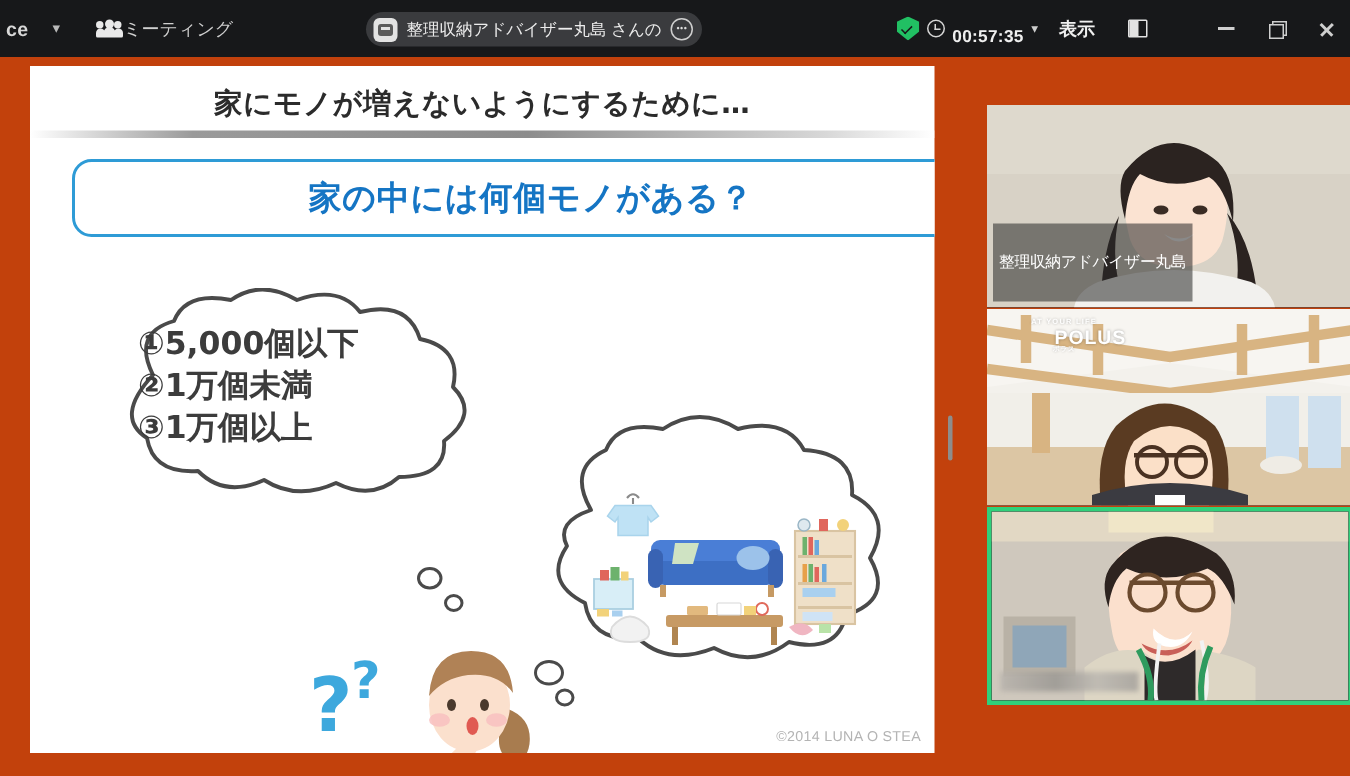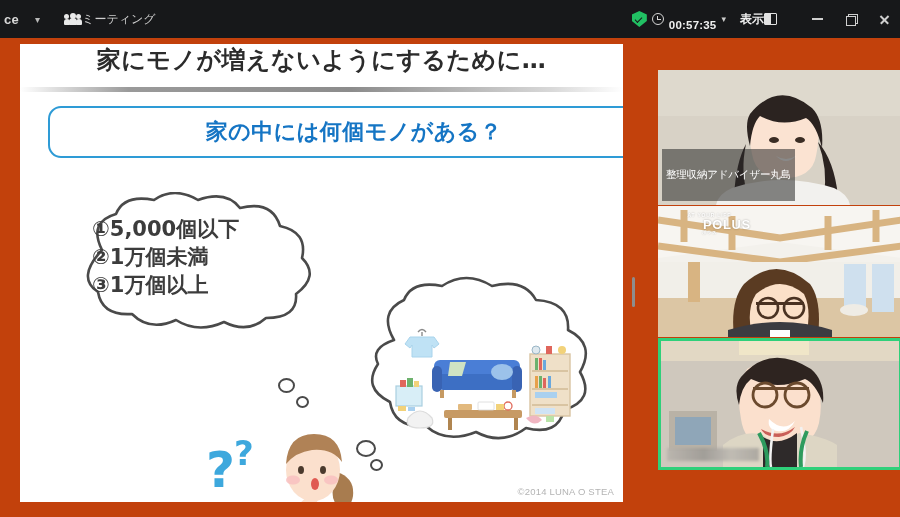--- a/index.html
+++ b/index.html
@@ -39,38 +39,38 @@
   .shield { width:15px; height:16px; background:#21c063; position:relative;
             clip-path:polygon(50% 0,100% 22%,100% 62%,50% 100%,0 62%,0 22%); }
   .shield::after { content:""; position:absolute; left:3.4px; top:6.2px; width:6px; height:3px;
                    border-left:1.7px solid #17181a; border-bottom:1.7px solid #17181a; transform:rotate(-45deg); }
   .clock-ico { width:12px; height:12px; border:1.4px solid #d6d6d6; border-radius:50%; position:relative; }
   .clock-ico::before { content:""; position:absolute; left:4px; top:1.6px; width:1.3px; height:4.2px; background:#d6d6d6; }
   .clock-ico::after { content:""; position:absolute; left:4.3px; top:5.2px; width:3.4px; height:1.3px; background:#d6d6d6; }
   .timer-text { color:#efefef; font-size:11.5px; font-weight:bold; letter-spacing:.2px;margin-top:12px; }
   .timer-chev { color:#cdcdcd; font-size:9px; }
 
-  .view-group { display:flex; align-items:center; gap:0; margin-right:24px; }
+  .view-group { display:flex; align-items:center; gap:22px; margin-right:36px; }
   .view-label { color:#f0f0f0; font-size:12px; font-weight:bold; }
   .view-ico { width:13px; height:12px; border:1.4px solid #e2e2e2; border-radius:1px; display:flex; }
   .view-ico b { display:block; width:50%; height:100%; background:#e2e2e2; }
 
   .win-btn { width:33px; height:38px; display:flex; align-items:center; justify-content:center; }
   .min-g { width:11px; height:1.6px; background:#cfcfcf; }
   .restore-g { width:10px; height:10px; position:relative; }
   .restore-g::before { content:""; position:absolute; left:2px; top:0; width:8px; height:8px; border:1.5px solid #cfcfcf; }
   .restore-g::after { content:""; position:absolute; left:0; top:2px; width:8px; height:8px; border:1.5px solid #cfcfcf; background:#17181a; }
   .close-g { width:9px; height:9px; position:relative; }
   .close-g::before,.close-g::after { content:""; position:absolute; left:0; top:4px; width:11px; height:1.5px; background:#cfcfcf; }
   .close-g::before { transform:rotate(45deg); } .close-g::after { transform:rotate(-45deg); }
 
   
   #slide { position:absolute; left:20px; top:44px; width:603px; height:458px; background:#fff; overflow:hidden; }
-  .slide-title { width:100%; text-align:center; font-size:24px; font-weight:bold; color:#2b2b2b;
-                 letter-spacing:.5px; font-family:"DejaVu Sans",sans-serif; }
+  .slide-title { width:100%; text-align:center; font-size:19px; font-weight:bold; color:#2b2b2b;
+                 letter-spacing:.5px; padding-top:12px; font-family:"DejaVu Sans",sans-serif; }
   .title-rule { position:absolute; left:0; top:43px; width:100%; height:5px;
                 background:linear-gradient(to right,#ffffff 0%,#9a9a9a 18%,#8c8c8c 55%,#d8d8d8 88%,#ffffff 100%); }
 
   .qbox { position:absolute; left:28px; top:62px; width:612px; height:52px;
           border:2.6px solid #2e9bd6; border-radius:13px; background:#fff;
           display:flex; align-items:center; justify-content:center; }
   .qbox span { color:#1575c4; font-size:22px; font-weight:bold; font-family:"DejaVu Sans",sans-serif; letter-spacing:.5px; }
 
   
   .bubbleL { position:absolute; left:38px; top:148px; width:300px; height:140px; }
@@ -134,20 +134,25 @@
             <i class="h2"></i>
             <i class="h3"></i>
             <i class="b1"></i>
             <i class="b2"></i>
             <i class="b3"></i>
         </span>
         <span class="tb-meet-label">ミーティング</span>
       </div>
     </div>
 
+    <div class="tb-pill">
+      <span class="pill-appicon"></span>
+      <span class="pill-text">整理収納アドバイザー丸島 さんの</span>
+      <span class="pill-more"></span>
+    </div>
 
     <div class="tb-right">
       <div class="timer-group">
         <span class="shield"></span>
         <span class="clock-ico"></span>
         <span class="timer-text">00:57:35</span>
         <span class="timer-chev">▾</span>
       </div>
       <div class="view-group">
         <span class="view-label">表示</span>

